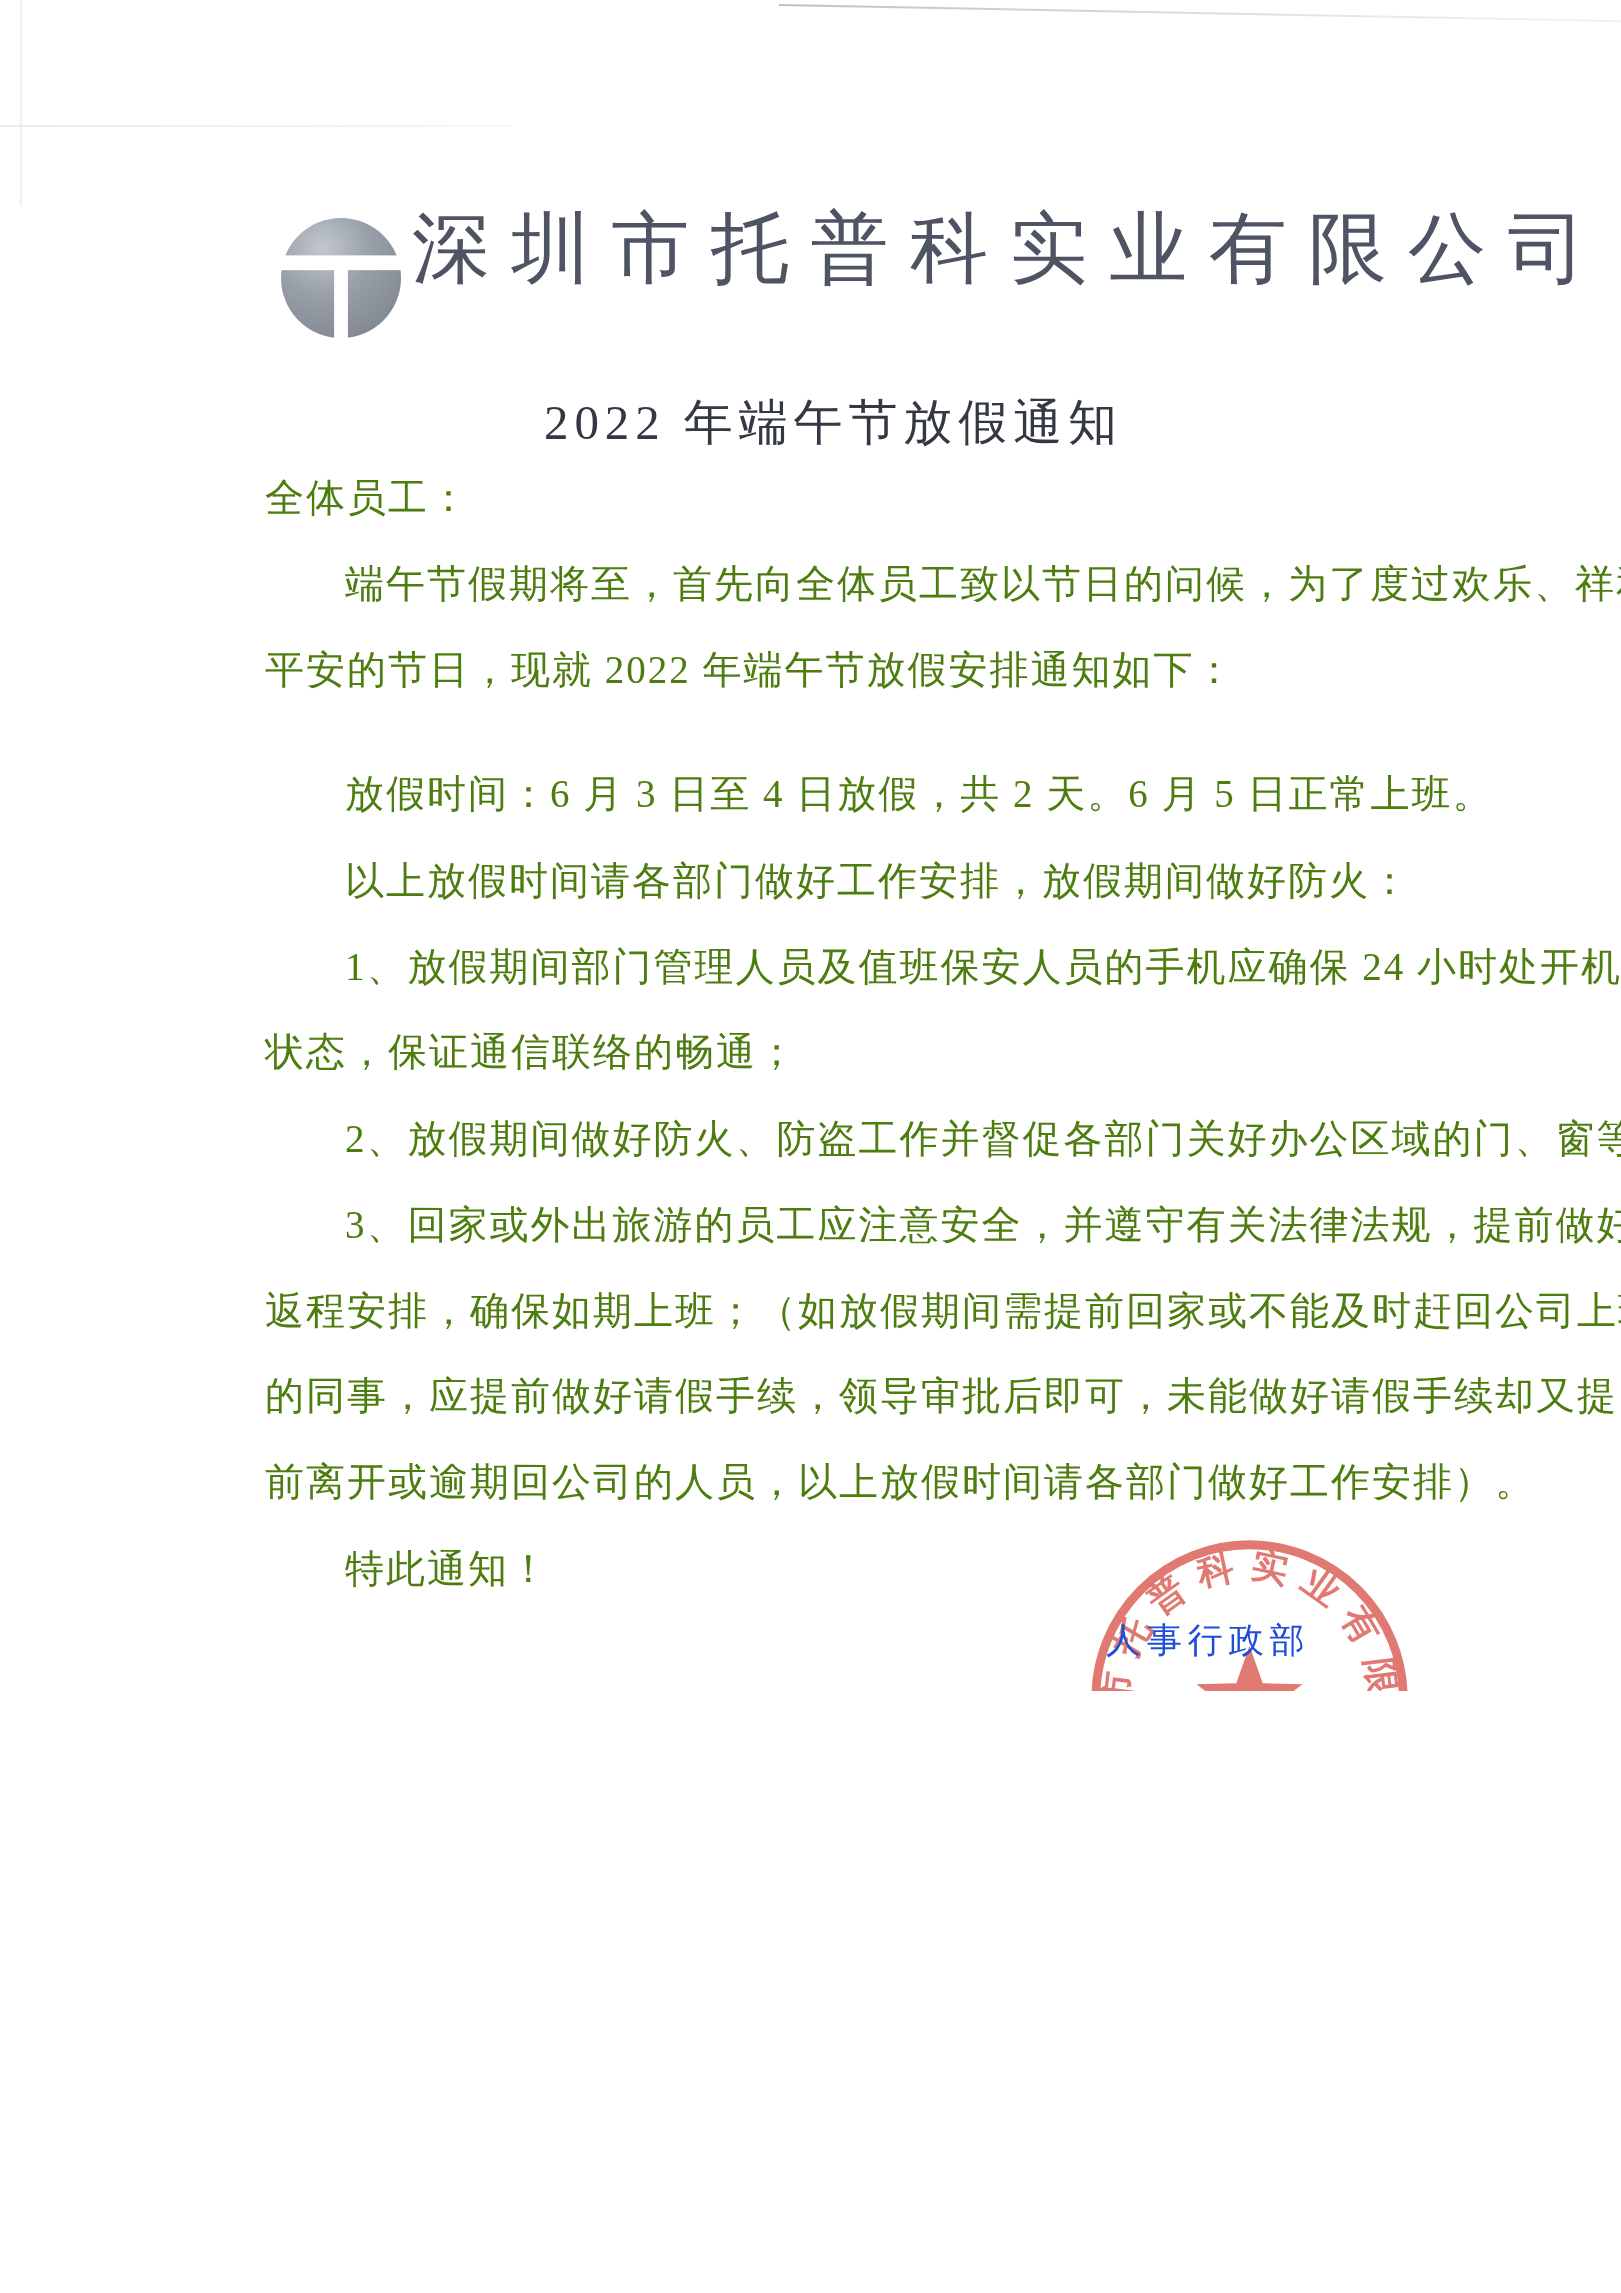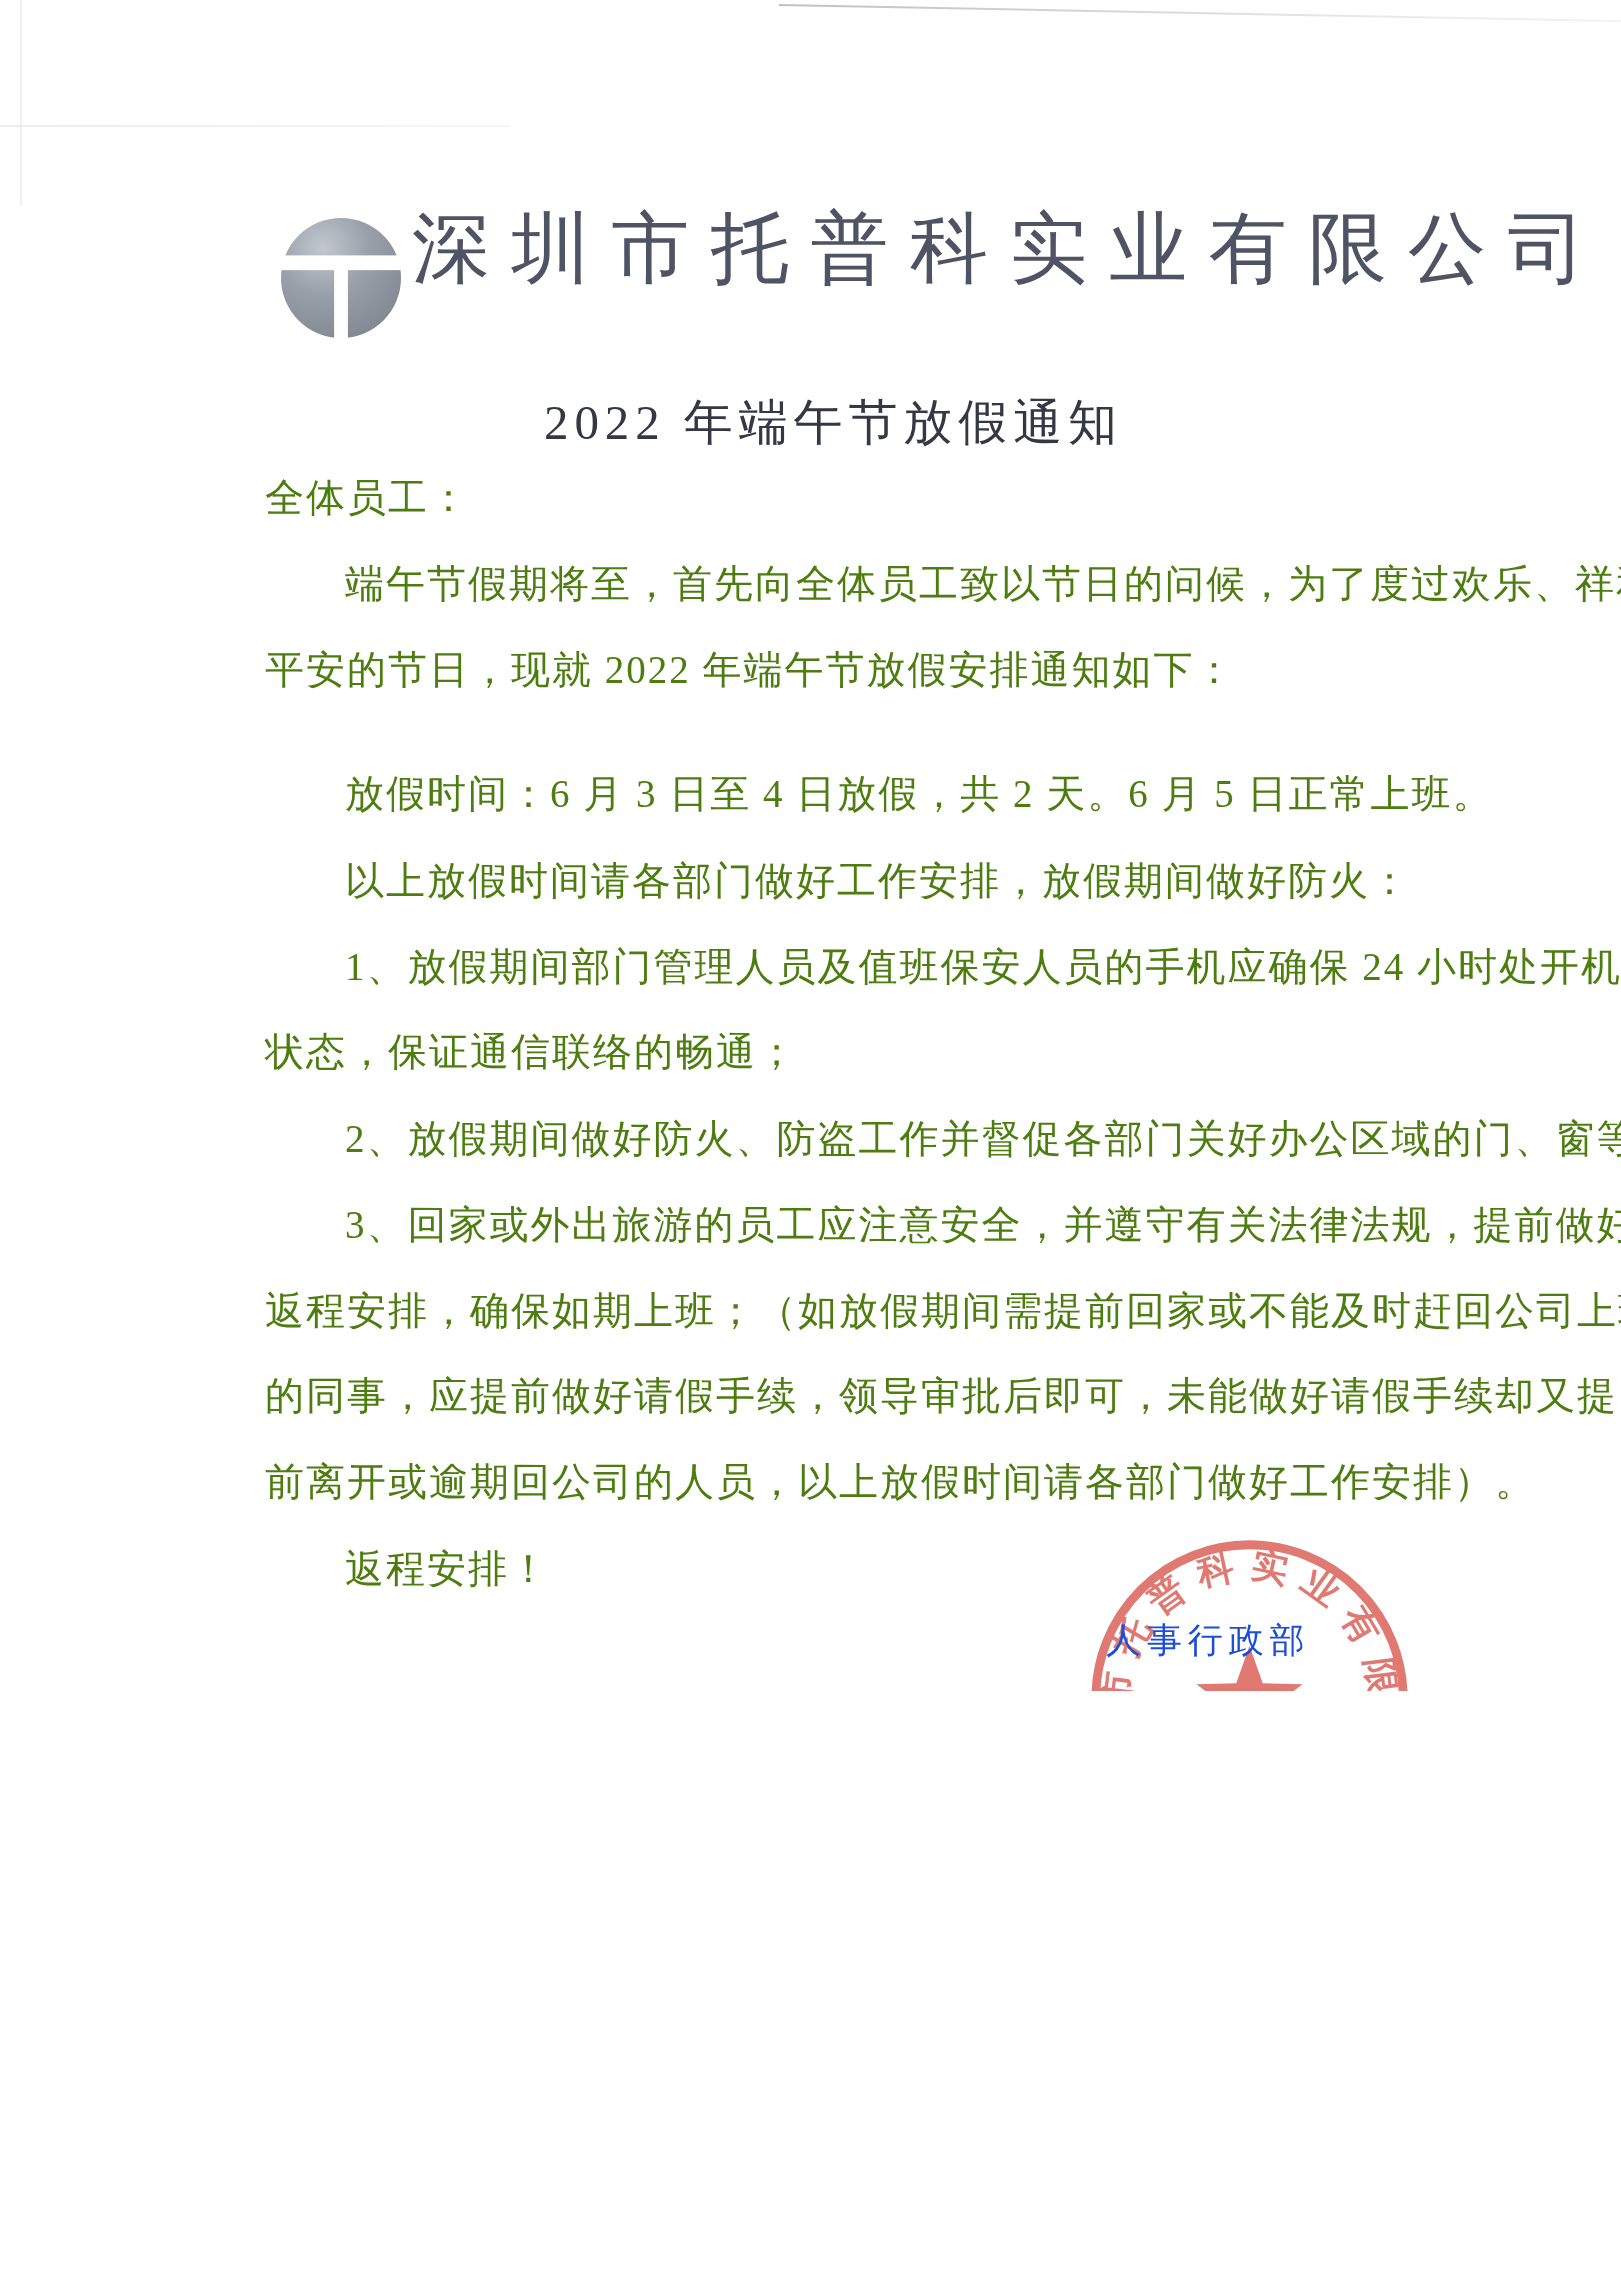--- a/index.html
+++ b/index.html
@@ -87,21 +87,21 @@
   <div class="line" style="top:647px">平安的节日，现就 2022 年端午节放假安排通知如下：</div>
   <div class="line indent" style="top:771px">放假时间：6 月 3 日至 4 日放假，共 2 天。6 月 5 日正常上班。</div>
   <div class="line indent" style="top:858px">以上放假时间请各部门做好工作安排，放假期间做好防火：</div>
   <div class="line indent" style="top:944px">1、放假期间部门管理人员及值班保安人员的手机应确保 24 小时处开机</div>
   <div class="line" style="top:1029px">状态，保证通信联络的畅通；</div>
   <div class="line indent" style="top:1116px">2、放假期间做好防火、防盗工作并督促各部门关好办公区域的门、窗等；</div>
   <div class="line indent" style="top:1202px">3、回家或外出旅游的员工应注意安全，并遵守有关法律法规，提前做好</div>
   <div class="line" style="top:1288px">返程安排，确保如期上班；（如放假期间需提前回家或不能及时赶回公司上班</div>
   <div class="line" style="top:1373px">的同事，应提前做好请假手续，领导审批后即可，未能做好请假手续却又提</div>
   <div class="line" style="top:1459px">前离开或逾期回公司的人员，以上放假时间请各部门做好工作安排）。</div>
-  <div class="line indent" style="top:1546px">返程安排！</div>
+  <div class="line indent" style="top:1546px">特此通知！</div>
 
   <div class="stamp">
     <svg width="329" height="329" viewBox="0 0 336 336" xmlns="http://www.w3.org/2000/svg">
       <defs>
         <path id="arcTop" d="M 56.5 220 A 123 123 0 1 1 279.5 220" fill="none"></path>
         <path id="arcBottom" d="M 83.8 268.4 A 131 131 0 0 0 252.2 268.4" fill="none"></path>
       </defs>
       <circle cx="168" cy="168" r="157" fill="none" stroke="#d7544b" stroke-width="9"></circle>
       <text font-size="37" fill="#d7544b" letter-spacing="14" font-family="Liberation Serif, serif" font-weight="bold">
         <textPath href="#arcTop" startOffset="50%" text-anchor="middle">深圳市托普科实业有限公司</textPath>

